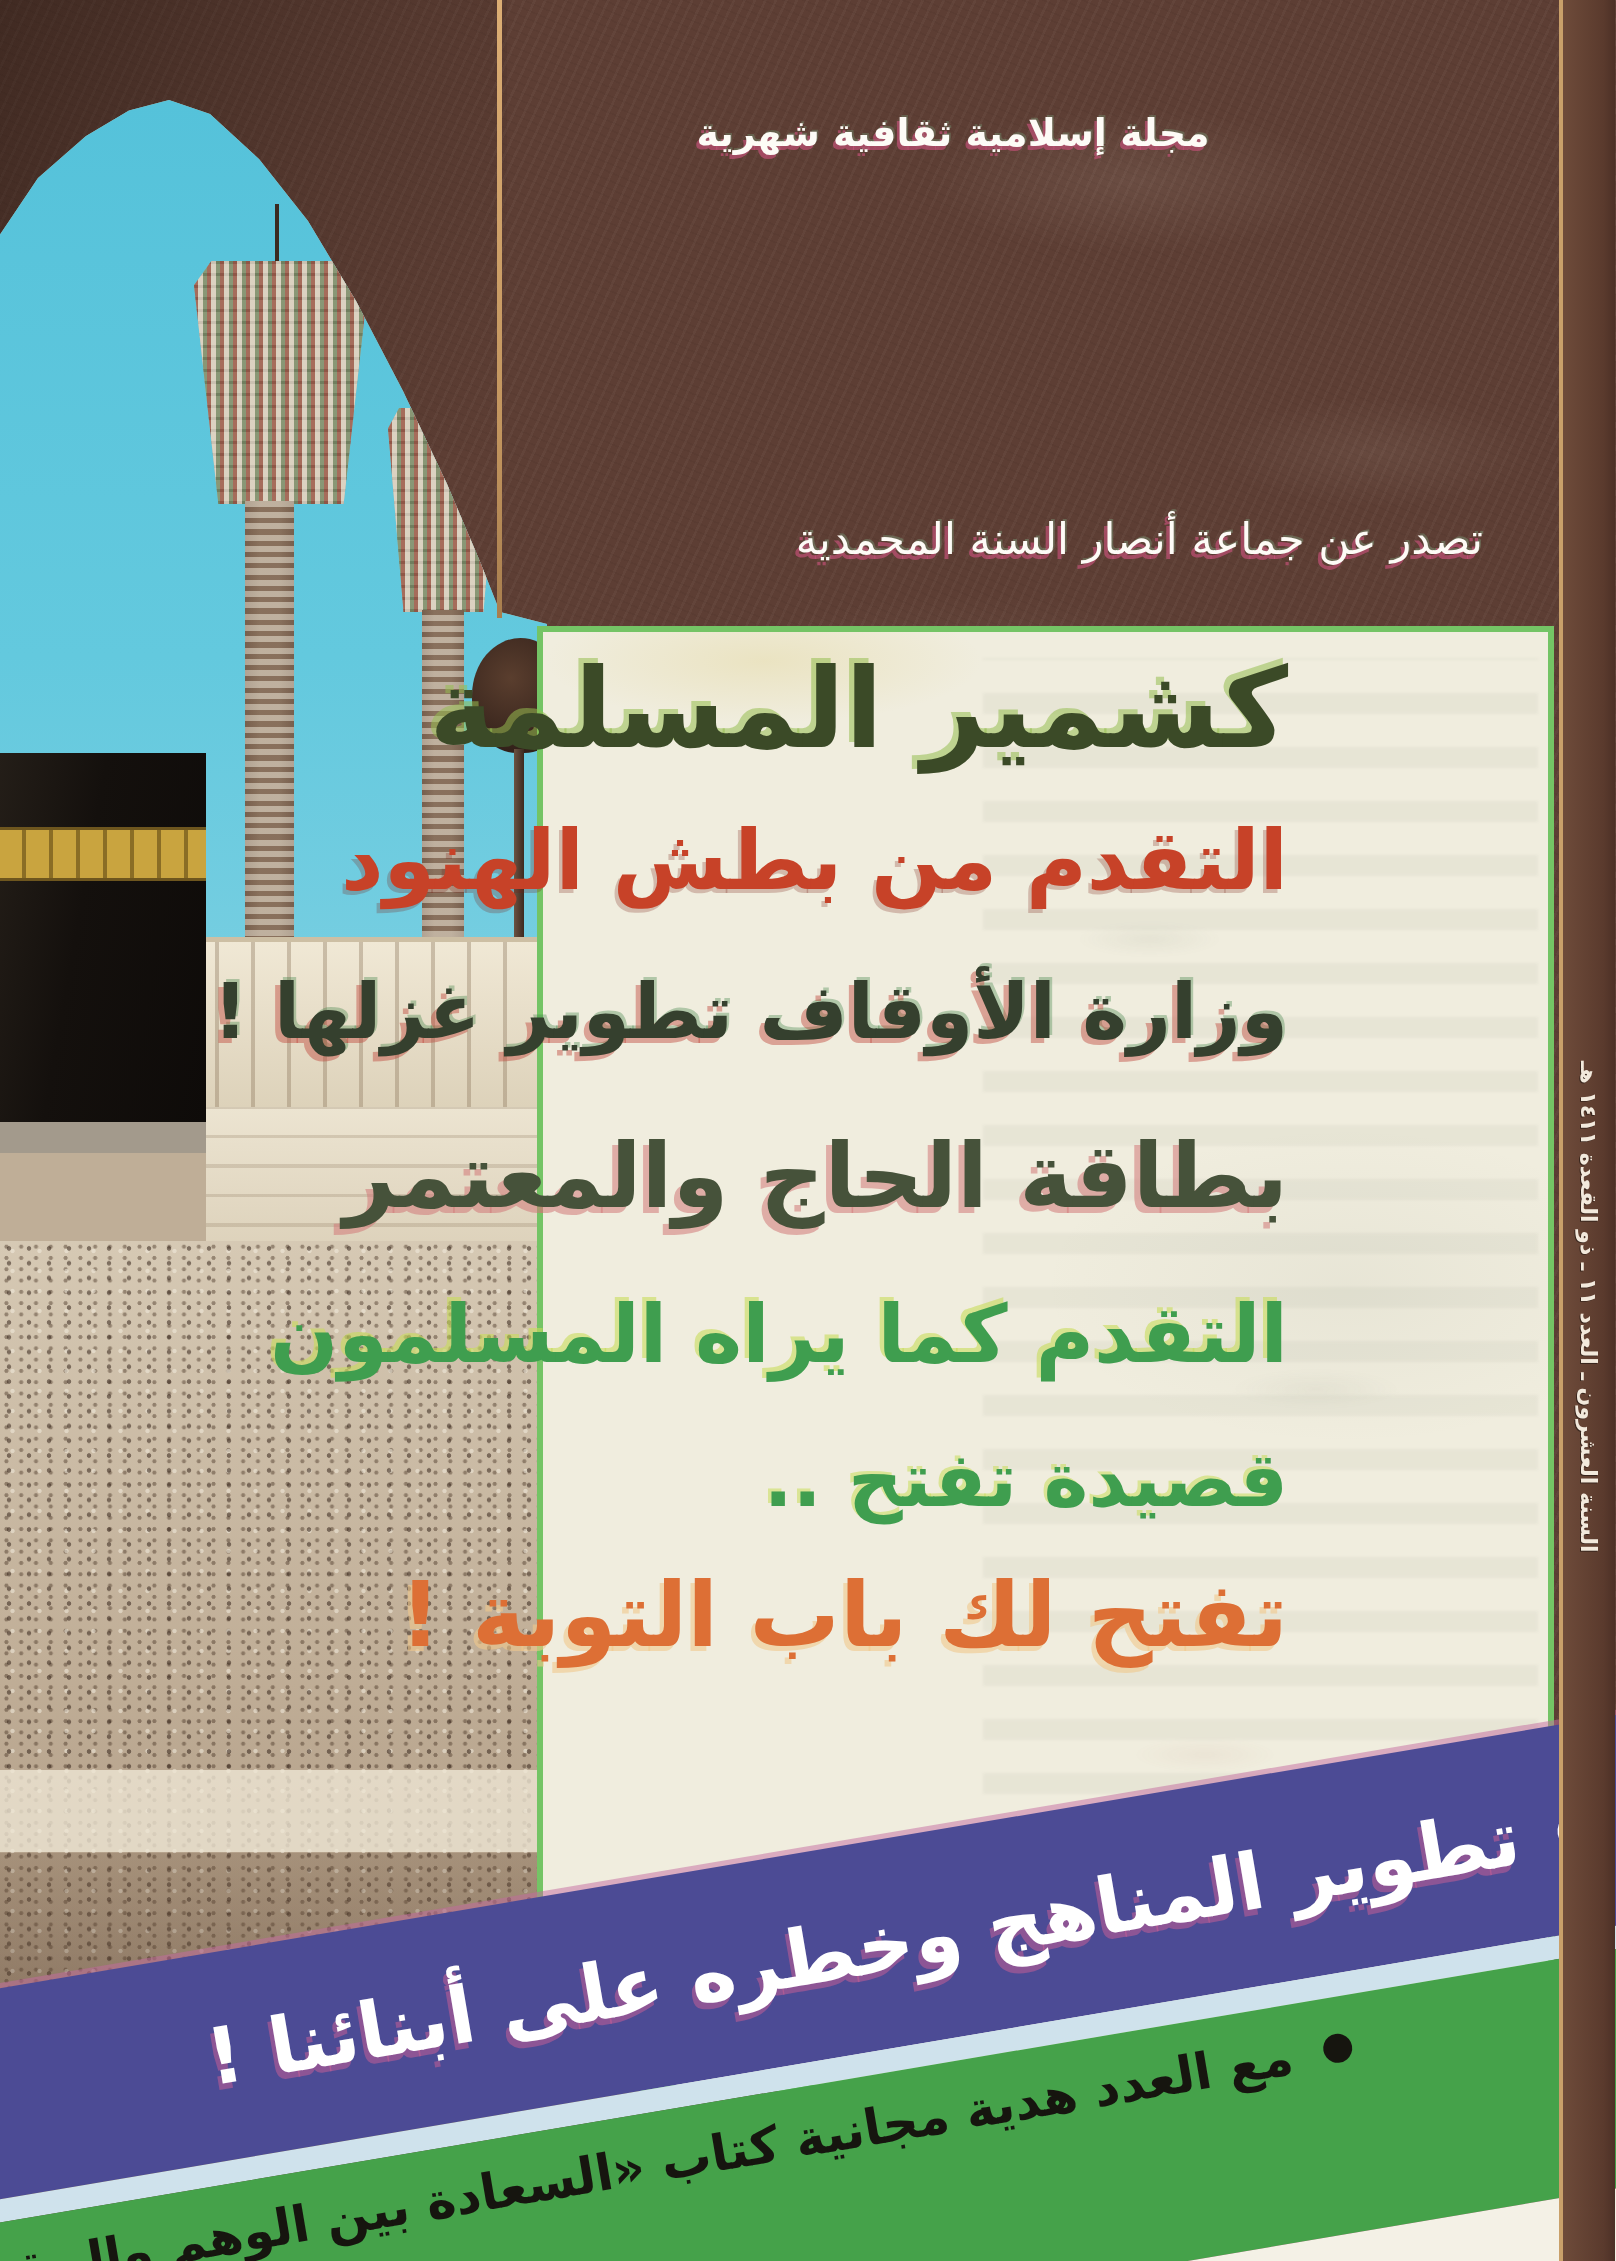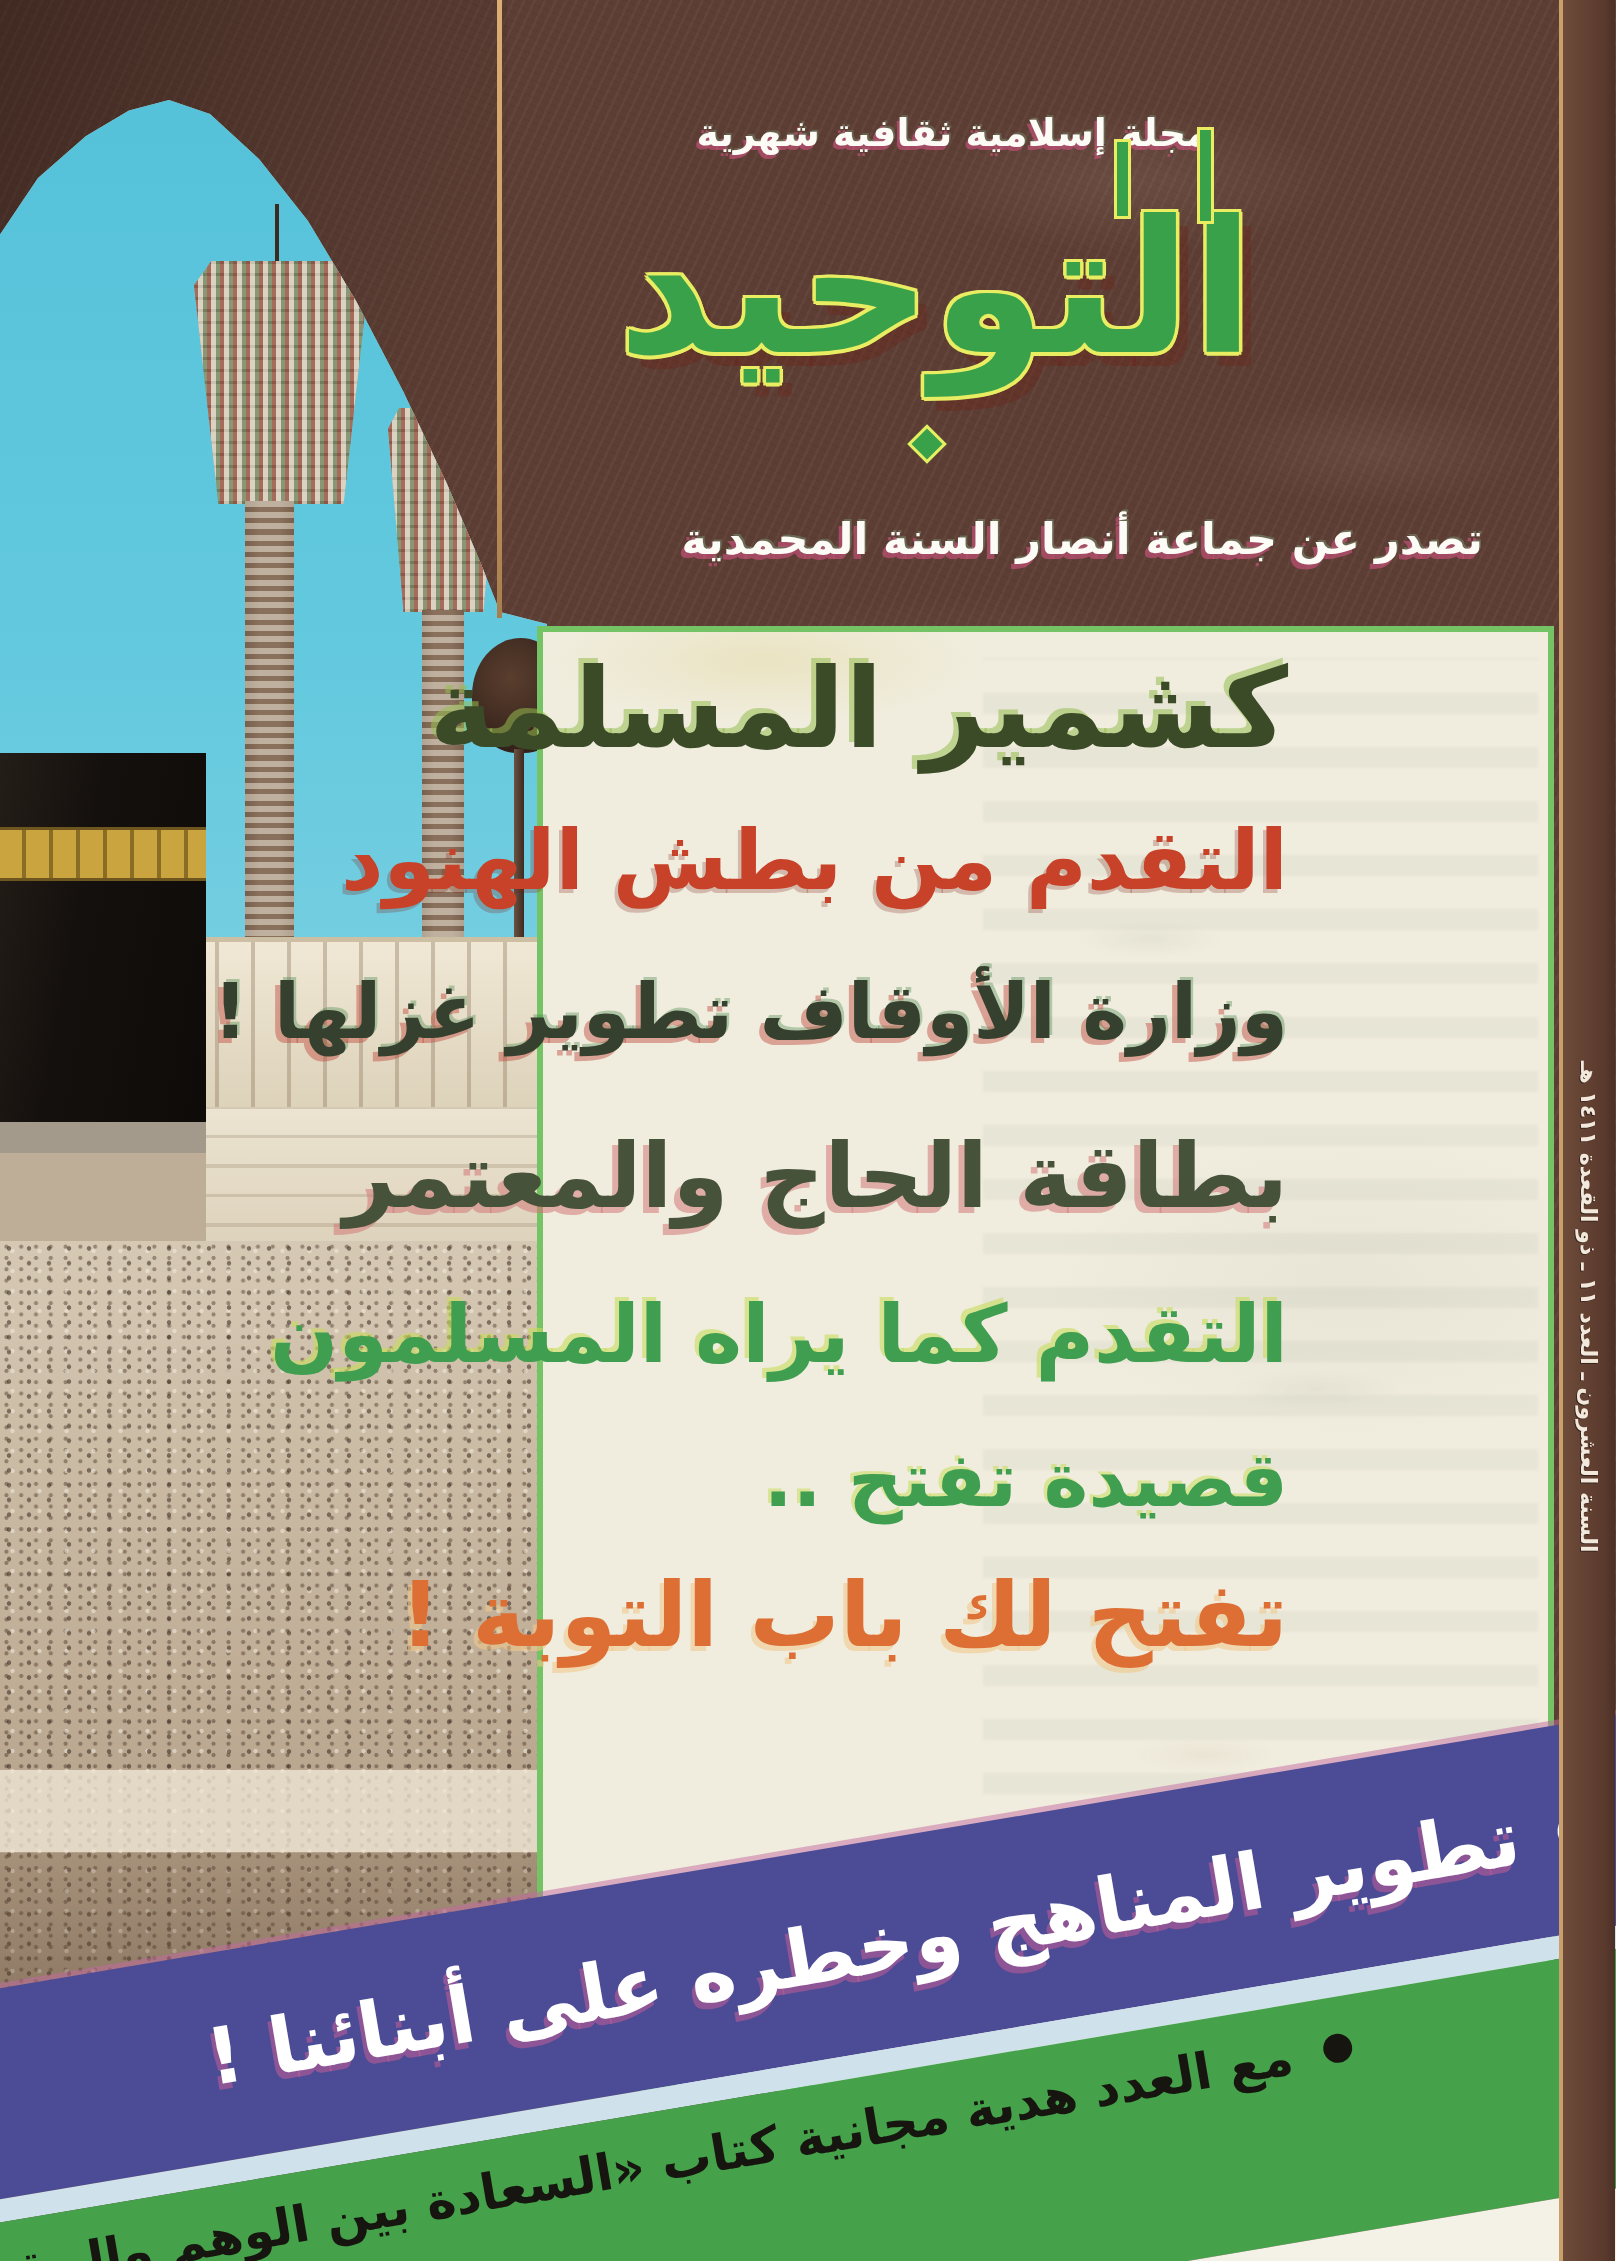--- a/index.html
+++ b/index.html
@@ -112,21 +112,21 @@
       3.5px 0 0 #e9ed62,-3.5px 0 0 #e9ed62,0 3.5px 0 #e9ed62,0 -3.5px 0 #e9ed62,
       2.6px 2.6px 0 #e9ed62,-2.6px 2.6px 0 #e9ed62,2.6px -2.6px 0 #e9ed62,-2.6px -2.6px 0 #e9ed62,
       12px 14px 0 rgba(110,30,20,.30);
   }
   .spike{position:absolute;width:17.4px;height:97px;background:#3aa14b;border:3.5px solid #e9ed62;top:-45px;}
   .spike.s1{right:104px;} .spike.s2{right:187px;top:-33px;height:80px;}
   .logo-diamond{position:absolute;width:28px;height:28px;background:#3aa14b;border:3.5px solid #e9ed62;
     left:47%;bottom:-17.4px;transform:rotate(45deg);}
   .publisher{
     position:absolute;left:590px;top:514px;width:894px;z-index:2;
-    font-size:43px;font-weight:bold;color:#fdfbf6;text-align:left;direction:rtl;white-space:nowrap;
+    font-size:43px;font-weight:normal;color:#fdfbf6;text-align:left;direction:rtl;white-space:nowrap;
     text-shadow:-3.5px 5.2px 0 rgba(208,84,128,.6), 1.7px -1.7px 0 rgba(140,210,160,.28);
   }
   .publisher{text-align:right;}
 
   
   .panel{
     position:absolute;left:538px;top:626px;width:1017px;height:1465px;z-index:2;
     background:
       radial-gradient(ellipse 364px 104px at 22% 2%, rgba(214,192,92,.22), transparent 60%),
       radial-gradient(ellipse 434px 226px at 80% 45%, rgba(120,125,105,.07), transparent 70%),
@@ -212,26 +212,20 @@
     <div class="kaaba-base"></div>
     <div class="white-bldg"></div>
     <div class="plaza">
       <div class="crowd"></div>
     </div>
     <div class="plaza-lightband"></div>
     <div class="plaza-fore"></div>
   </div>
 
   <div class="tagline">مجلة إسلامية ثقافية شهرية</div>
-  <div class="logo-wrap">
-    <div class="spike s1"></div>
-    <div class="spike s2"></div>
-    <div class="logo-text">التوحيد</div>
-    <div class="logo-diamond"></div>
-  </div>
   <div class="publisher">تصدر عن جماعة أنصار السنة المحمدية</div>
 
   <div class="panel">
     <div class="ghost-bleed"></div>
     <div class="hl hl1">كشمير المسلمة</div>
     <div class="hl hl2">التقدم من بطش الهنود</div>
     <div class="hl hl3">وزارة الأوقاف تطوير غزلها !</div>
     <div class="hl hl5">التقدم كما يراه المسلمون</div>
     <div class="hl hl4">بطاقة الحاج والمعتمر</div>
     <div class="hl hl6">قصيدة تفتح ..</div>

